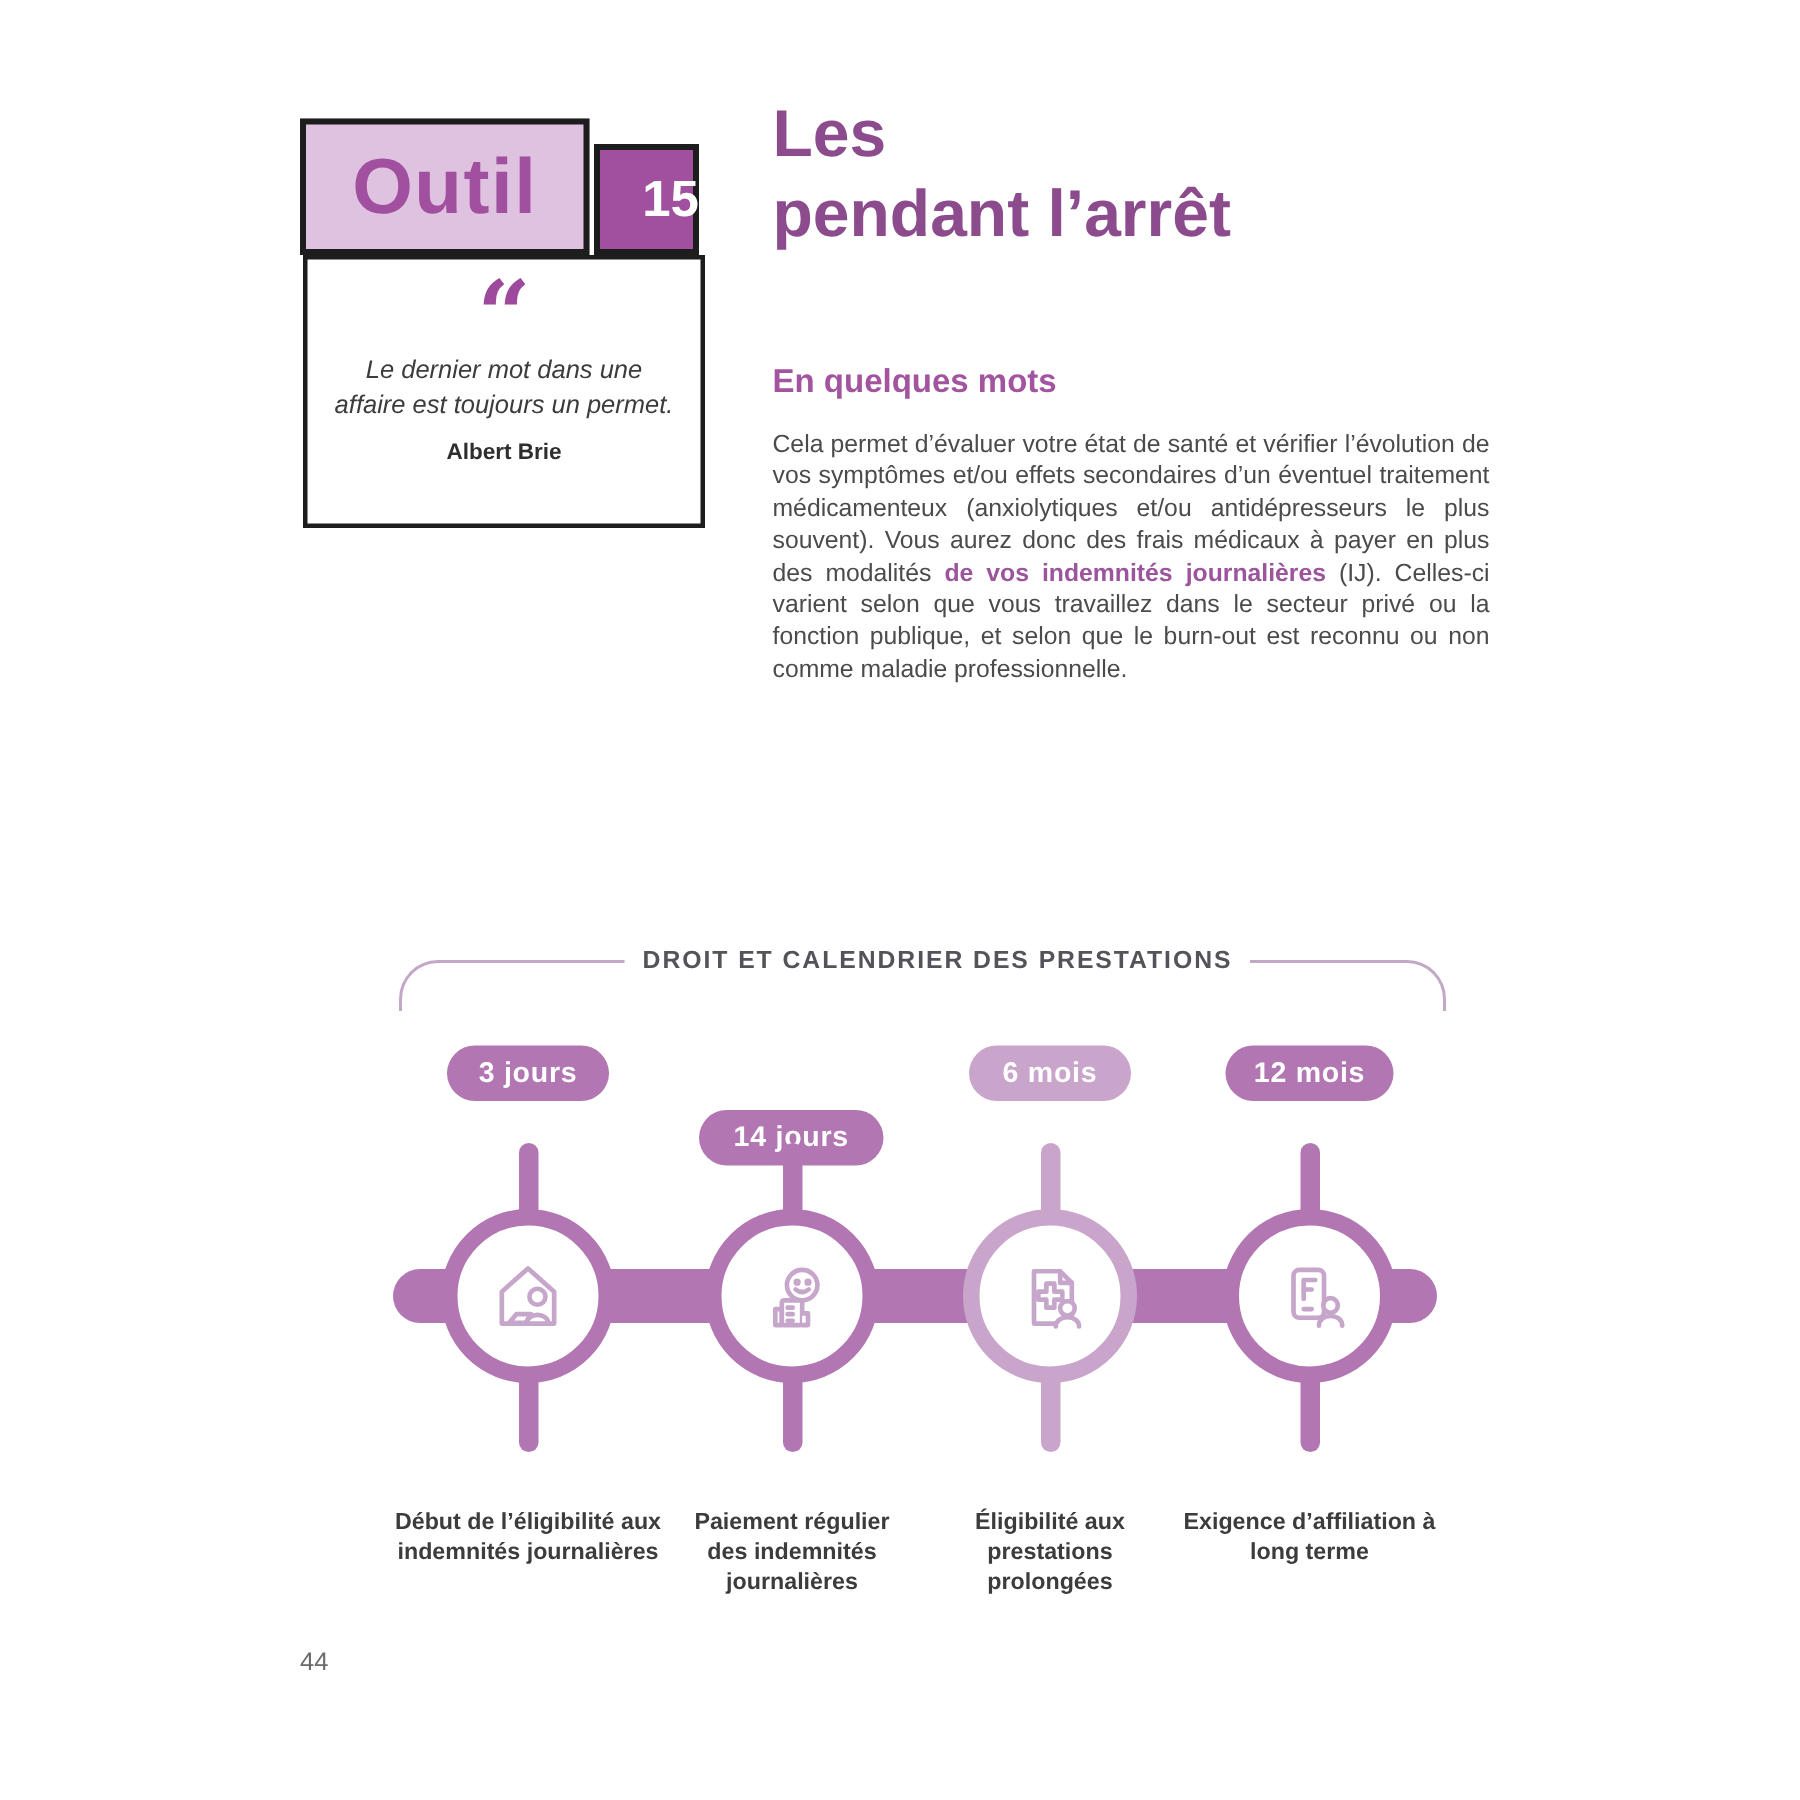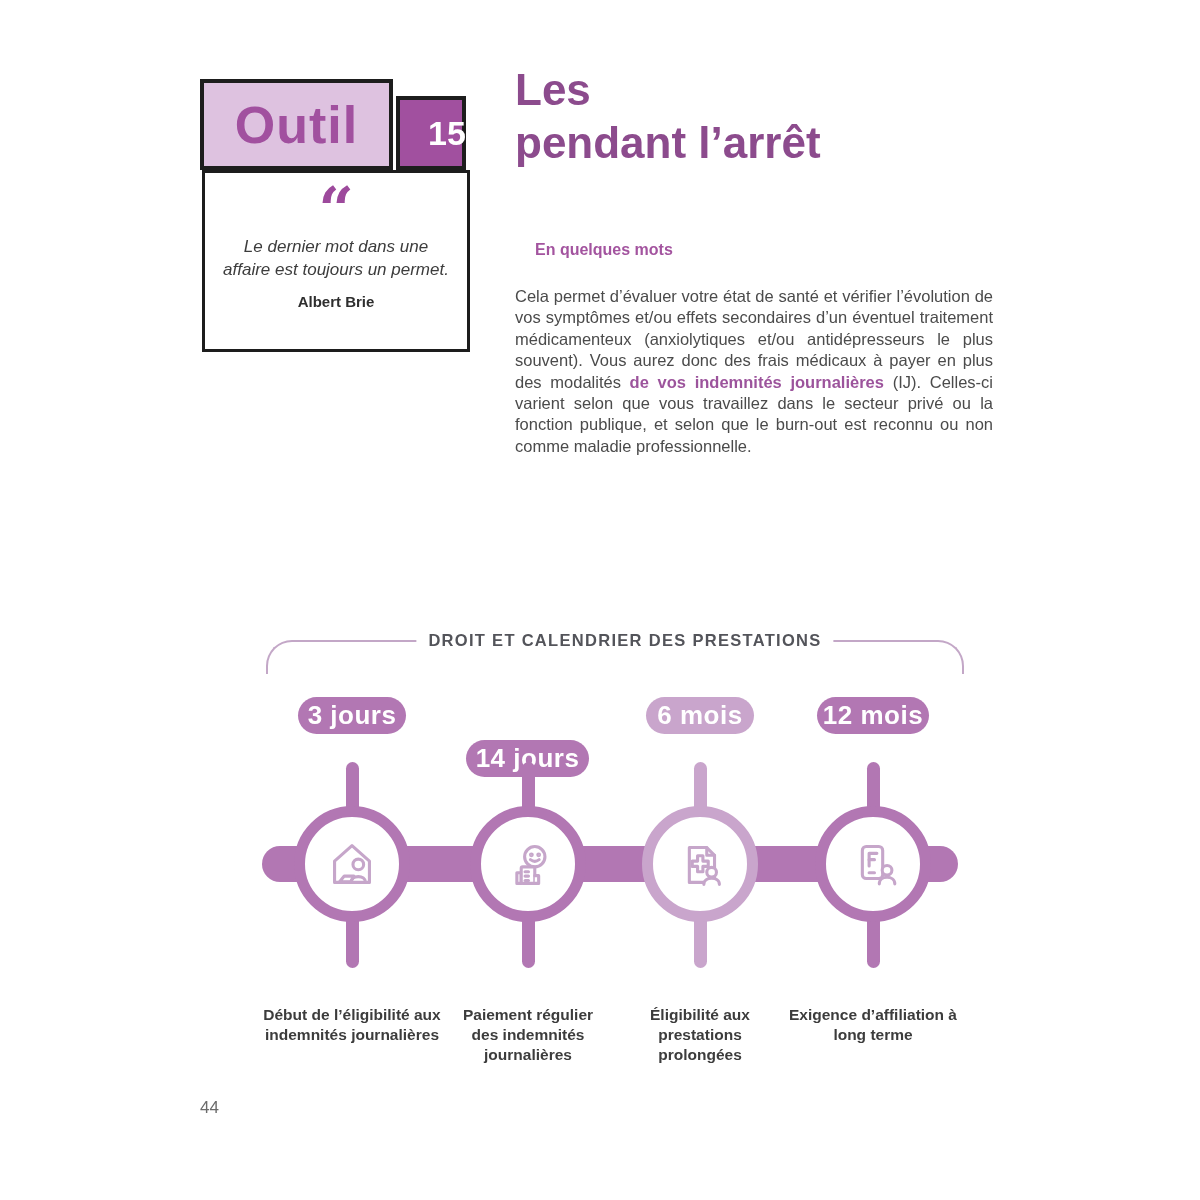--- a/index.html
+++ b/index.html
@@ -29,36 +29,36 @@
   .num-text{color:#fff;font-size:34px;font-weight:bold;}
   .quote-box{position:absolute;left:202px;top:170px;width:268px;height:182px;background:#fff;
     border:3px solid var(--border-black);box-sizing:border-box;text-align:center;z-index:1;}
   .quote-mark{margin-top:16px;height:42px;line-height:42px;font-family:"DejaVu Serif",serif;font-weight:bold;
     font-size:62px;color:#9d4a9c;}
   .quote-text{margin:4px auto 0;width:232px;font-style:italic;font-size:17px;line-height:23px;color:#3c3c3c;}
   .quote-author{margin-top:12px;font-size:15px;font-weight:bold;color:#2e2e2e;}
 
   
   .title{position:absolute;left:515px;top:63px;font-size:44px;line-height:53px;font-weight:bold;color:var(--title-purple);}
-  .section-heading{position:absolute;left:535px;top:241px;font-size:16px;font-weight:bold;color:var(--heading-purple);}
+  .section-heading{position:absolute;left:515px;top:241px;font-size:22px;font-weight:bold;color:var(--heading-purple);}
   .body-copy{position:absolute;left:515px;top:286px;width:478px;font-size:16.5px;line-height:21.4px;
     text-align:justify;color:var(--body-text);}
   .body-copy p{margin:0;}
   .hl{color:#9c549c;font-weight:bold;}
 
   
   .tl-heading{position:absolute;left:625px;top:631px;transform:translateX(-50%);white-space:nowrap;
     font-size:16.5px;font-weight:bold;letter-spacing:1.3px;color:var(--hdg-gray);background:#fff;padding:0 12px;z-index:3;}
   .bracket-l{position:absolute;left:266px;top:640px;width:170px;height:32px;
     border-top:2.5px solid var(--bracket);border-left:2.5px solid var(--bracket);border-top-left-radius:26px;z-index:1;}
   .bracket-r{position:absolute;left:818px;top:640px;width:144px;height:32px;
     border-top:2.5px solid var(--bracket);border-right:2.5px solid var(--bracket);border-top-right-radius:26px;z-index:1;}
 
   .pill{position:absolute;top:697px;height:37px;border-radius:19px;background:var(--tl-medium);color:#fff;
-    font-weight:bold;font-size:26px;display:flex;align-items:center;justify-content:center;letter-spacing:.5px;z-index:2;}
+    font-weight:bold;font-size:19px;display:flex;align-items:center;justify-content:center;letter-spacing:.5px;z-index:2;}
   .pill.light{background:var(--tl-light);}
 
   .tl-bar{position:absolute;left:262px;top:846px;width:696px;height:36px;background:var(--tl-medium);
     border-radius:18px;z-index:1;}
   .milestone{position:absolute;top:762px;width:116px;height:206px;z-index:2;}
   .vbar{position:absolute;left:51.5px;top:0;width:13px;height:206px;border-radius:7px;background:var(--tl-medium);}
   .circle{position:absolute;left:0;top:44px;width:94px;height:94px;border-radius:50%;background:#fff;
     border:11px solid var(--tl-medium);display:flex;align-items:center;justify-content:center;}
   .milestone.light .vbar{background:var(--tl-light);}
   .milestone.light .circle{border-color:var(--tl-light);}

